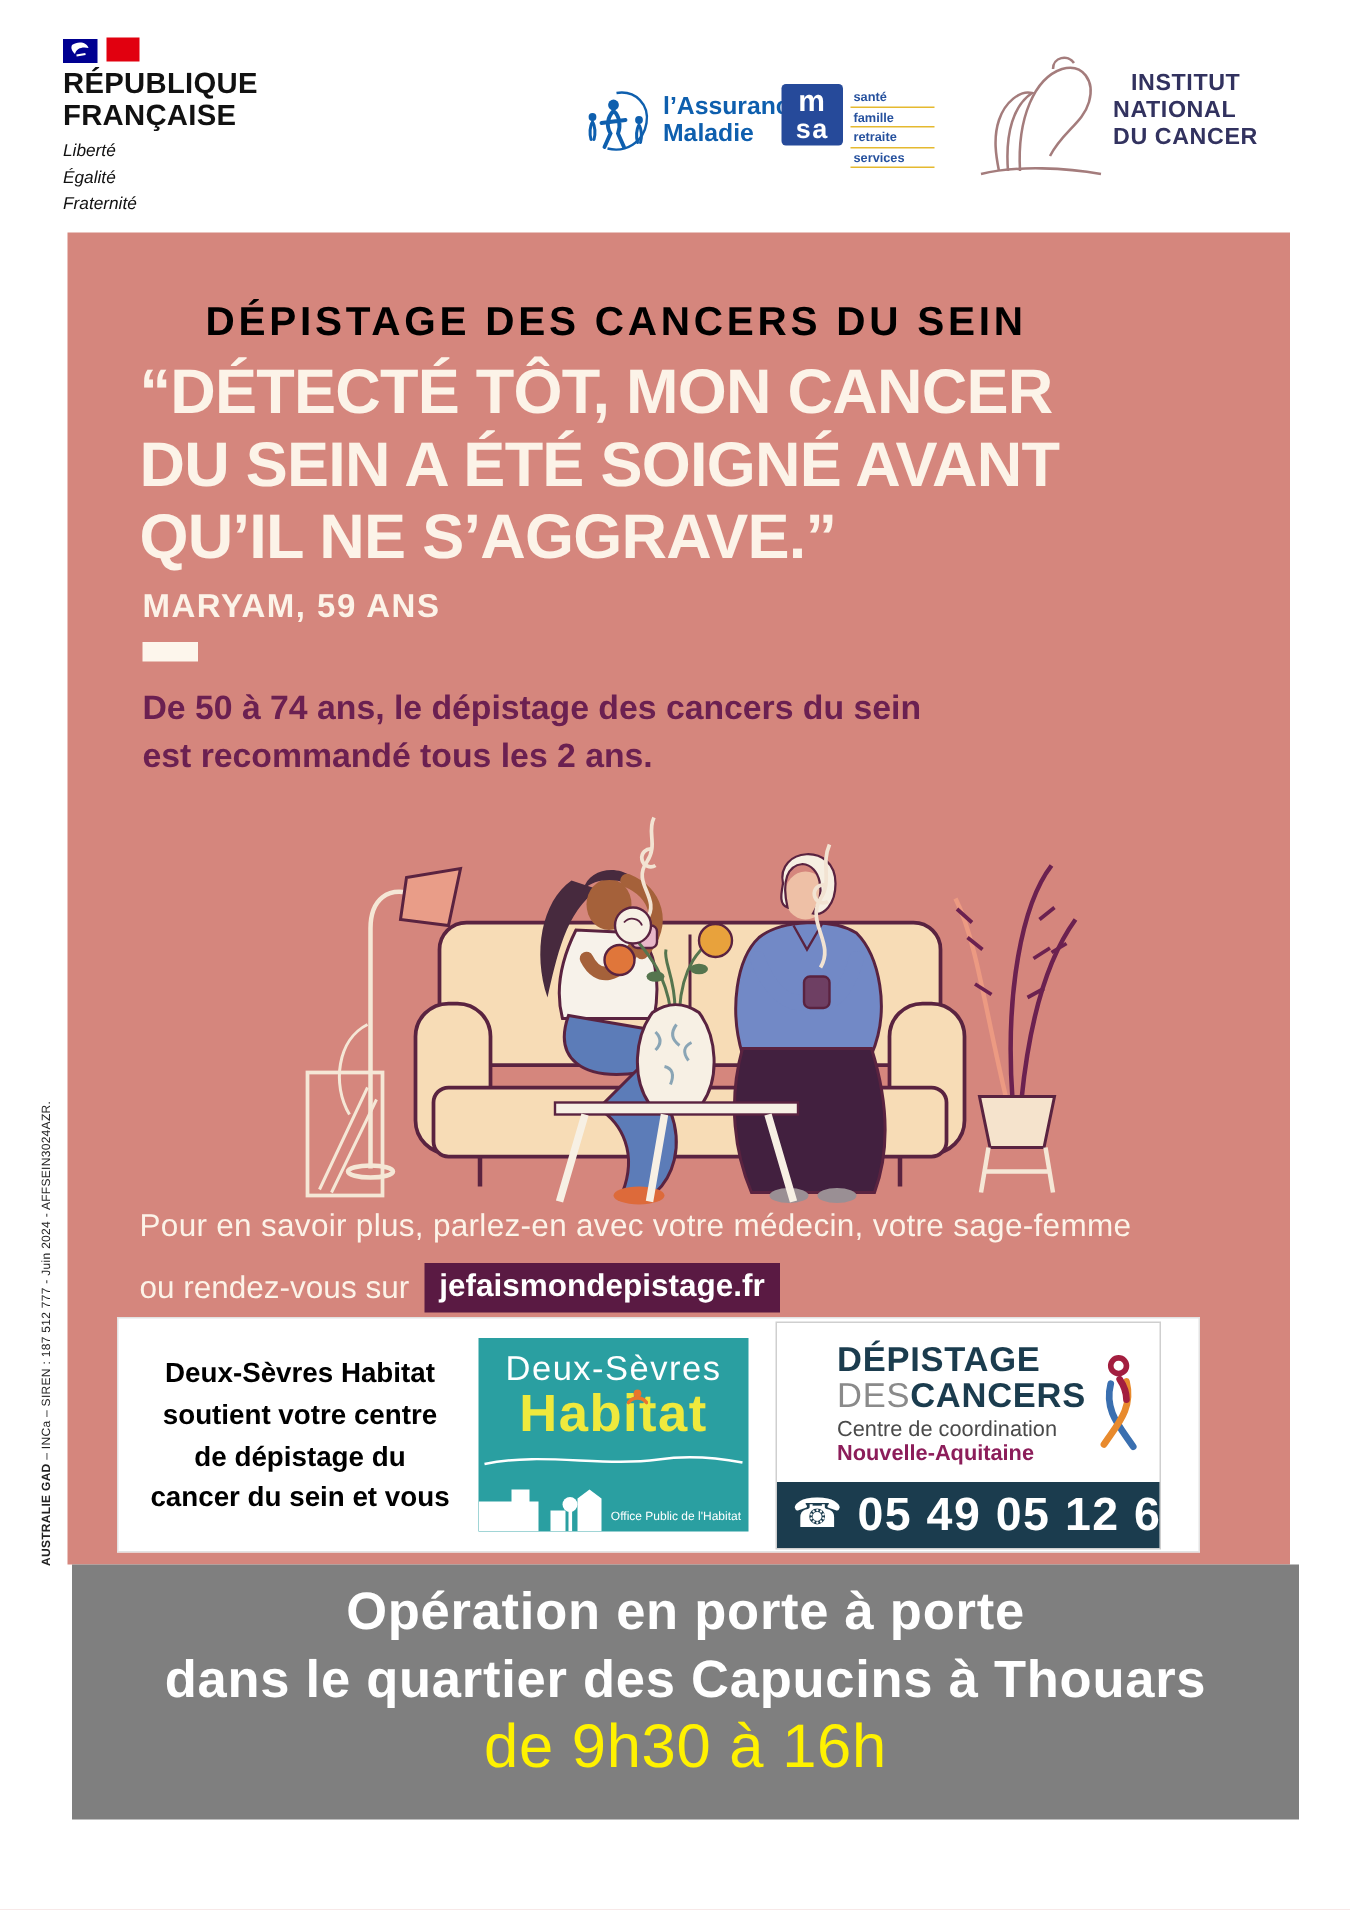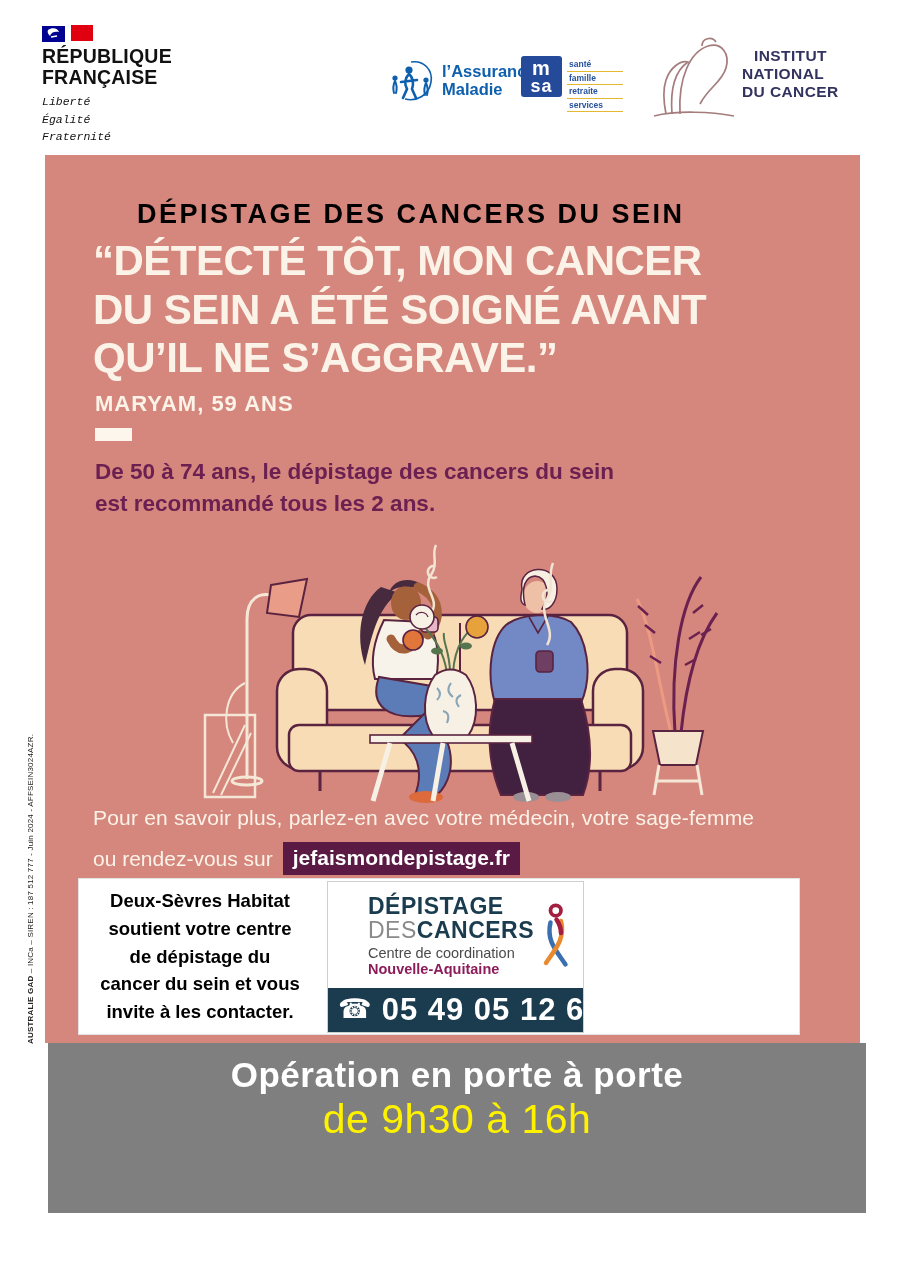--- a/index.html
+++ b/index.html
@@ -3,21 +3,21 @@
 <meta charset="utf-8">
 <style>
   html,body{margin:0;padding:0;background:#ffffff;}
   .page{position:relative;width:900px;height:1273px;background:#ffffff;overflow:hidden;
         font-family:"Liberation Sans",sans-serif;}
 
   
   .rf-block{position:absolute;left:42px;top:24px;width:200px;}
   .rf-flag{display:block;}
   .rf-title{margin-top:3px;font-size:19.5px;font-weight:bold;color:#111;line-height:1.06;letter-spacing:0.2px;}
-  .rf-motto{margin-top:6px;font-family:Liberation Mono, monospace;font-style:italic;font-size:11.5px;color:#111;line-height:1.5;}
+  .rf-motto{margin-top:6px;font-family:Liberation Sans, sans-serif;font-style:italic;font-size:11.5px;color:#111;line-height:1.5;}
 
   .am-block{position:absolute;left:386px;top:58px;display:flex;align-items:center;gap:6px;}
   .am-text{color:#0e5fae;font-weight:bold;font-size:16.5px;line-height:1.08;}
 
   .msa-block{position:absolute;left:521px;top:56px;display:flex;align-items:flex-start;gap:5px;}
   .msa-square{width:41px;height:41px;background:#264a9a;border-radius:3px;color:#fff;
               font-weight:bold;text-align:center;line-height:0.95;padding-top:3px;box-sizing:border-box;}
   .msa-square .m{font-size:20px;display:block;letter-spacing:1px;}
   .msa-square .sa{font-size:18px;display:block;letter-spacing:1px;}
   .msa-services{width:56px;padding-top:2px;}
@@ -256,23 +256,41 @@
       <span>ou rendez-vous sur</span>
       <span class="site-badge">jefaismondepistage.fr</span>
     </div>
 
     <div class="sponsor">
       <div class="sp-msg">
         <span>Deux-Sèvres Habitat</span>
         <span>soutient votre centre</span>
         <span>de dépistage du</span>
         <span>cancer du sein et vous</span>
-        <span>invite à les contacter.</span>
       </div>
 
+      <div class="hab-logo">
+        <div class="hab-line1">Deux-Sèvres</div>
+        <div class="hab-line2">Habitat</div>
+        <svg class="hab-person" width="14" height="14" viewBox="0 0 14 14">
+          <circle cx="7" cy="3" r="2.6" fill="#e8762d"></circle>
+          <path d="M1,9 C4,5 10,5 13,9" fill="none" stroke="#e8762d" stroke-width="2.4" stroke-linecap="round"></path>
+        </svg>
+        <svg class="hab-wave" width="176" height="12" viewBox="0 0 176 12">
+          <path d="M2,8 C40,0 80,10 118,5 C138,2 158,4 174,7" fill="none" stroke="#ffffff" stroke-width="1.6"></path>
+        </svg>
+        <svg class="hab-skyline" width="120" height="36" viewBox="0 0 120 36">
+          <path d="M0,36 L0,16 L22,16 L22,8 L34,8 L34,16 L40,16 L40,36 Z" fill="#ffffff"></path>
+          <path d="M48,36 L48,22 L58,22 L58,36 Z" fill="#ffffff"></path>
+          <path d="M66,36 L66,14 L74,8 L82,14 L82,36 Z" fill="#ffffff"></path>
+          <circle cx="61" cy="18" r="5" fill="#ffffff"></circle>
+          <rect x="60" y="20" width="2.4" height="16" fill="#ffffff"></rect>
+        </svg>
+        <div class="hab-sub">Office Public de l'Habitat</div>
+      </div>
 
       <div class="coord-card">
         <div class="coord-top">
           <div class="coord-lines">
             <div class="coord-l1">DÉPISTAGE</div>
             <div class="coord-l2"><span class="light">DES</span><span class="bold">CANCERS</span></div>
             <div class="coord-l3">Centre de coordination</div>
             <div class="coord-l4">Nouvelle-Aquitaine</div>
           </div>
           <svg width="52" height="92" viewBox="0 0 52 92">
@@ -285,20 +303,21 @@
         <div class="phone-bar">
           <span class="phone-glyph">☎</span>
           <span class="phone-number">05 49 05 12 65</span>
         </div>
       </div>
     </div>
   </div>
 
   <div class="footer">
     <div class="f-line1">Opération en porte à porte</div>
+    <div class="f-line2">dans le quartier des Capucins à Thouars</div>
     <div class="f-line4">de 9h30 à 16h</div>
   </div>
 
   <div class="credits">
     <span class="agency">AUSTRALIE GAD</span><span> – INCa – SIREN : 187 512 777 - Juin 2024 - AFFSEIN3024AZR.</span>
   </div>
 
 </div>
 
 </body></html>

